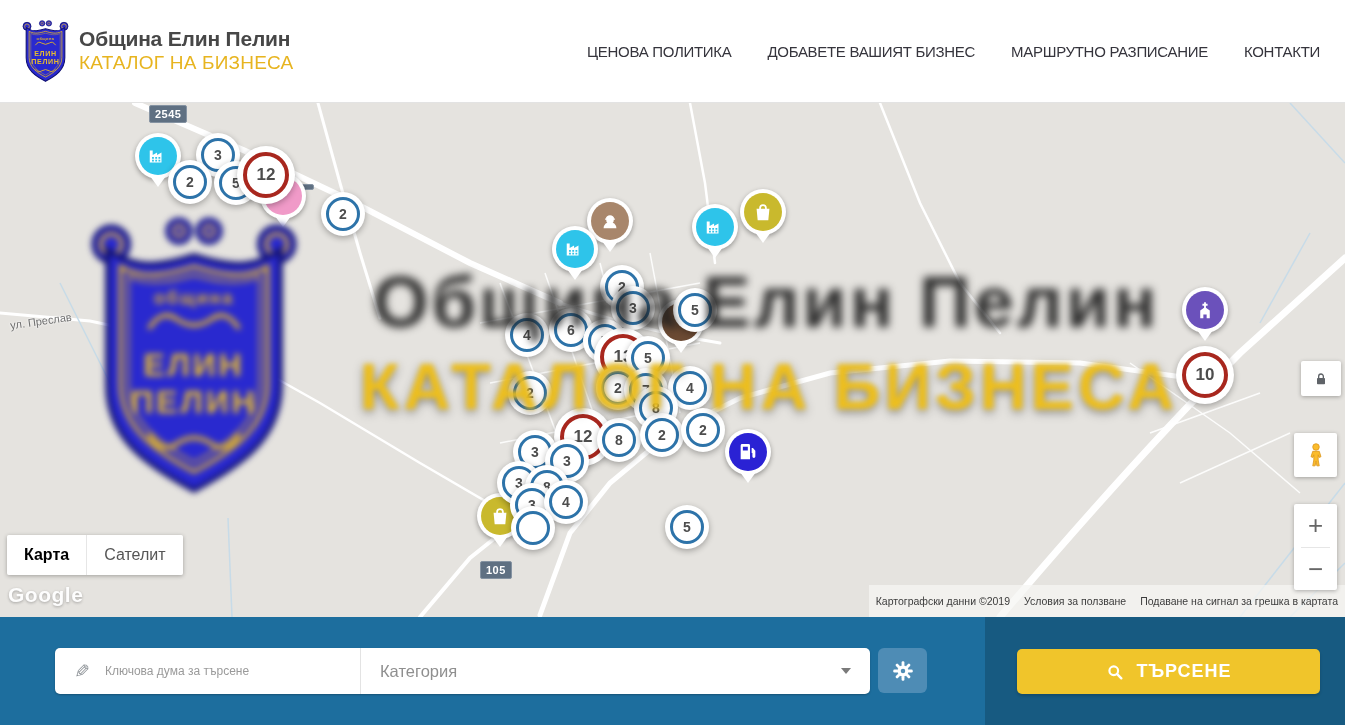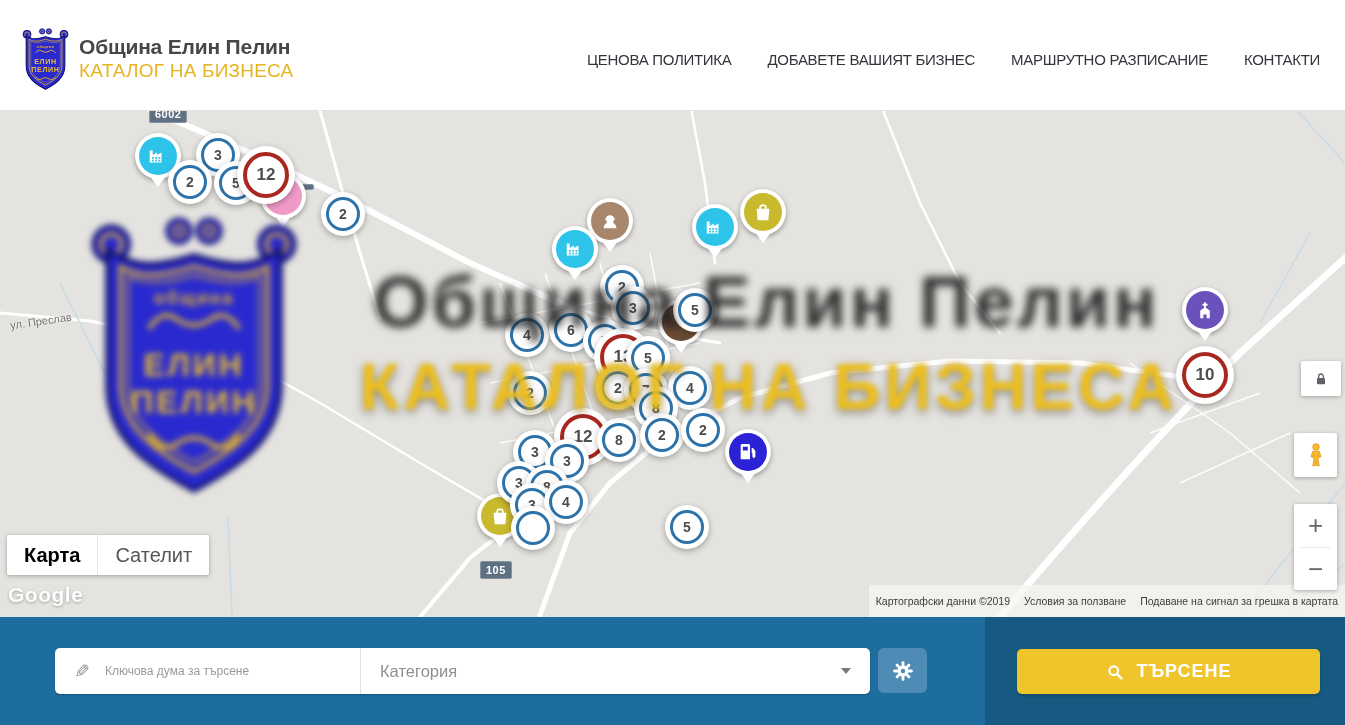--- a/index.html
+++ b/index.html
@@ -1,20 +1,20 @@
 <!DOCTYPE html>
 <html><head>
 <meta charset="utf-8">
 <style>
   html,body{margin:0;padding:0;}
   body{width:1345px;height:725px;overflow:hidden;font-family:"Liberation Sans",sans-serif;background:#fff;}
   .page{position:relative;width:1345px;height:725px;overflow:hidden;}
 
   
-  .header{position:absolute;top:8px;left:0;width:1345px;height:103px;background:#fff;
+  .header{position:absolute;top:0;left:0;width:1345px;height:103px;background:#fff;
     border-bottom:1px solid #e3e3e3;display:flex;align-items:center;box-sizing:border-box;
     padding:0 25px 0 22px;z-index:50;}
   .logo-wrap{display:flex;align-items:center;gap:10px;}
   .logo-svg{width:47px;height:63px;}
   .title-block{display:flex;flex-direction:column;line-height:1.18;}
   .site-title{font-size:21px;font-weight:700;color:#474747;letter-spacing:-0.2px;}
   .site-subtitle{font-size:19px;font-weight:400;color:#e7b41f;letter-spacing:0.2px;}
   .nav{margin-left:auto;display:flex;gap:36px;}
   .nav a{font-size:15px;font-weight:400;color:#35343c;text-decoration:none;letter-spacing:-0.3px;cursor:pointer;white-space:nowrap;}
 
@@ -49,21 +49,21 @@
   .watermark-shield{position:absolute;left:86px;top:113px;width:216px;height:282px;filter:blur(3px);z-index:10;}
   .watermark-title{position:absolute;left:335px;top:158px;width:862px;text-align:center;white-space:nowrap;
     font-size:72px;font-weight:700;color:rgba(30,30,30,.93);letter-spacing:3px;filter:blur(4px);z-index:10;}
   .watermark-subtitle{position:absolute;left:345px;top:246px;width:848px;text-align:center;white-space:nowrap;
     font-size:65px;font-weight:800;color:#ecbe1e;letter-spacing:4px;filter:blur(2.5px);
     text-shadow:0 3px 9px rgba(40,40,40,.55);z-index:10;}
 
   
   .maptype{position:absolute;left:7px;top:432px;display:flex;box-shadow:0 1px 4px rgba(0,0,0,.3);
     border-radius:2px;overflow:hidden;z-index:20;}
-  .maptype button{height:40px;border:none;background:#fff;font-family:inherit;font-size:20px;cursor:pointer;padding:0 17px;}
+  .maptype button{height:40px;border:none;background:#fff;font-family:inherit;font-size:16px;cursor:pointer;padding:0 17px;}
   .maptype .active{font-weight:600;color:#000;}
   .maptype .inactive{color:#565656;border-left:1px solid #e6e6e6;}
   .google-logo{position:absolute;left:8px;top:480px;color:#fff;font-size:21px;font-weight:700;
     letter-spacing:.5px;opacity:.95;text-shadow:0 1px 3px rgba(70,70,70,.45);z-index:20;}
   .attribution{position:absolute;right:0;bottom:0;display:flex;gap:0;z-index:20;font-size:10.5px;color:#3c3c3c;
     background:rgba(245,245,243,.75);}
   .attribution span{padding:10px 7px;white-space:nowrap;}
   .attribution .lnk{cursor:pointer;}
 
   .ctl{position:absolute;background:#fff;box-shadow:0 1px 4px rgba(0,0,0,.3);border-radius:2px;z-index:20;
@@ -176,21 +176,21 @@
         <path d="M1290 0 L1345 60"></path>
           <path d="M1310 130 L1260 220"></path>
       </g>
     </svg>
 
     <div id="street-layer">
         <div class="street-label" style="left: 10px; top: 212px; transform: rotate(-8deg);">ул. Преслав</div>
         <div class="street-label" style="left: 556px; top: 345px; transform: rotate(-40deg);">бул. „Новосел</div>
       </div>
     <div id="roadlabel-layer">
-        <div class="road-label" style="left: 149px; top: 2px;">6002</div>
+        <div class="road-label" style="left: 149px; top: 2px;">2545</div>
         <div class="road-label" style="left: 480px; top: 458px;">105</div>
         <div class="road-label" style="left: 294px; top: 81px; min-width: 8px;"></div>
       </div>
     <div id="pin-layer">
         <div class="pin" style="left: 135px; top: 30px;">
           <div class="pin-outer">
             <div class="pin-circle" style="background: rgb(46, 196, 234);">
               <svg viewBox="0 0 24 24">
                 <path fill="#fff" fill-rule="evenodd" d="M3 19 V6 h3.2 v5 l4.8-2.8 v2.8 l4.8-2.8 V19 Z M5.5 13h2v2h-2z M9 13h2v2H9z M12.5 13h2v2h-2z M5.5 16h2v2h-2z M9 16h2v2H9z M12.5 16h2v2h-2z"></path>
               </svg>

